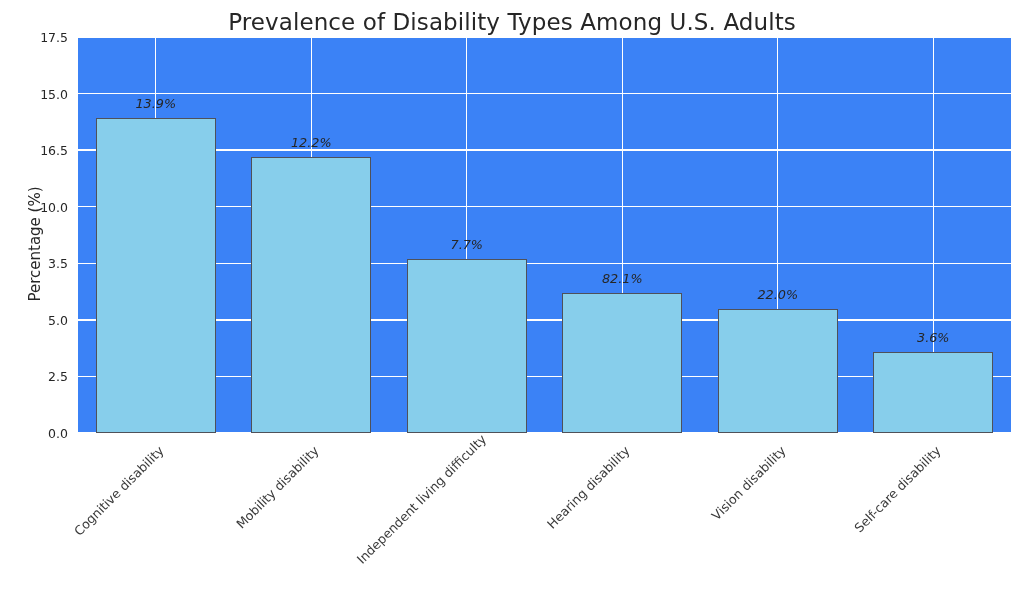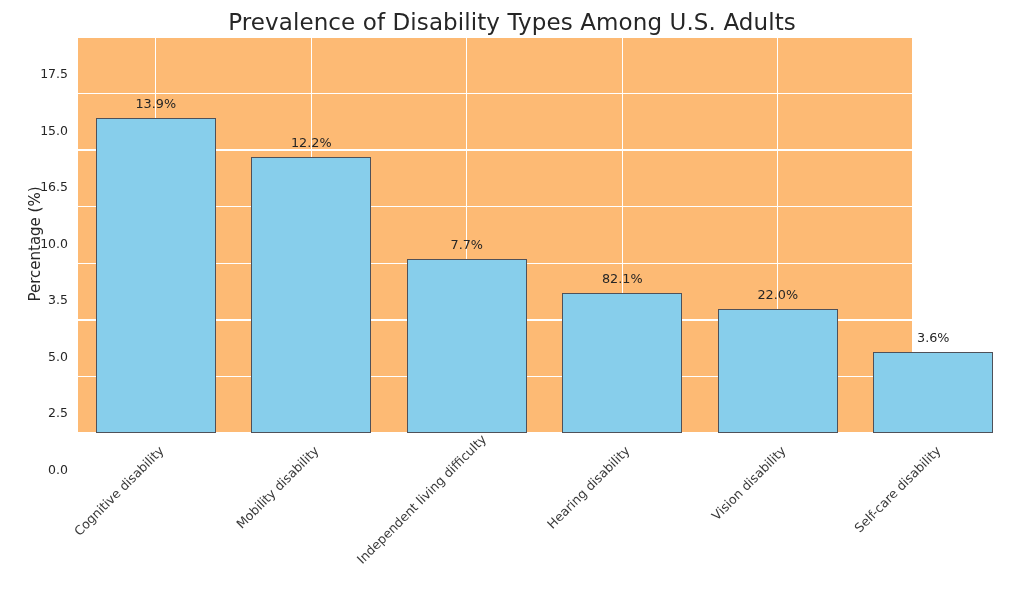--- a/index.html
+++ b/index.html
@@ -28,23 +28,24 @@
     font-size: 23px;
     color: #262626;
     letter-spacing: 0.1px;
     white-space: nowrap;
   }
   
   #plot-area {
     position: absolute;
     left: 78px;
     top: 37px;
-    width: 834px;
+    width: 933px;
     height: 396px;
-    background: #fdba74;
+    background: #3b82f6;
+    font-style: italic;
   }
   .gridline-h {
     position: absolute;
     left: 0;
     width: 933px;
     height: 1.3px;
     background: #ffffff;
   }
   .gridline-v {
     position: absolute;
@@ -62,21 +63,20 @@
   }
   .ytick-label-inner {
     position: absolute;
     width: 66px;
     text-align: right;
     font-size: 12.5px;
     color: #262626;
     transform: translateY(-50%);
     white-space: nowrap;
     left: 2px;
-    margin-top: 36px;
   }
   #ylabel {
     position: absolute;
     left: -105px;
     top: 235px;
     width: 280px;
     text-align: center;
     font-size: 15px;
     color: #262626;
     transform: rotate(-90deg);

